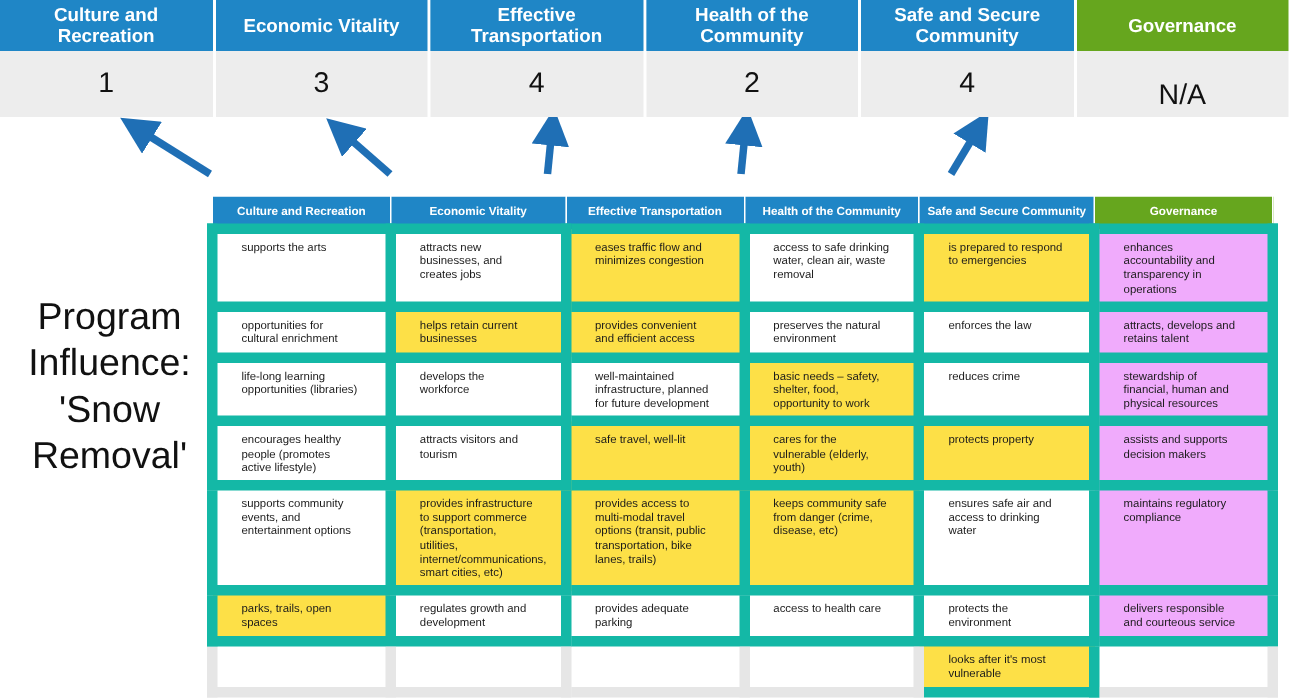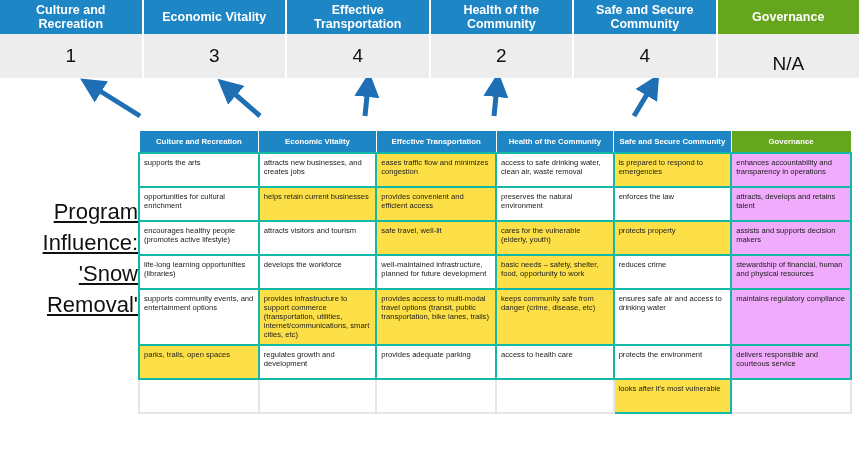--- a/index.html
+++ b/index.html
@@ -76,25 +76,24 @@
     width: 859px;
     height: 52px;
   }
 
   
   #caption {
     position: absolute;
     left: 8px;
     top: 196px;
     width: 130px;
-    font-size: 22px;
+    font-size: 25px;
     line-height: 31px;
     color: #111111;
-    text-align: right;
-    text-decoration: underline;
+    text-align: center;
   }
 
   
   #matrix {
     position: absolute;
     left: 138px;
     top: 130px;
     width: 714px;
     border-collapse: collapse;
     table-layout: fixed;
@@ -119,22 +118,22 @@
     box-sizing: border-box;
   }
   #matrix th.governance {
     background: #66A61E;
   }
   #matrix td {
     font-size: 7.6px;
     line-height: 9.2px;
     color: #1a1a1a;
     vertical-align: top;
-    padding: 4px 4px;
-    border: 2px solid #14b8a6;
+    padding: 4px 16px;
+    border: 7px solid #14b8a6;
     background: #ffffff;
     height: 34px;
     box-sizing: border-box;
   }
   #matrix td.hl {
     background: #fde047;
   }
   #matrix td.gray {
     background: #f0abfc;
   }
@@ -210,36 +209,36 @@
       </tr>
       <tr>
         <td>opportunities for cultural enrichment</td>
         <td class="hl">helps retain current businesses</td>
         <td class="hl">provides convenient and efficient access</td>
         <td>preserves the natural environment</td>
         <td>enforces the law</td>
         <td class="gray">attracts, develops and retains talent</td>
       </tr>
       <tr>
+        <td>life-long learning opportunities (libraries)</td>
+        <td>develops the workforce</td>
+        <td>well-maintained infrastructure, planned for future development</td>
+        <td class="hl">basic needs – safety, shelter, food, opportunity to work</td>
+        <td>reduces crime</td>
+        <td class="gray">stewardship of financial, human and physical resources</td>
+      </tr>
+      <tr>
         <td>encourages healthy people (promotes active lifestyle)</td>
         <td>attracts visitors and tourism</td>
         <td class="hl">safe travel, well-lit</td>
         <td class="hl">cares for the vulnerable (elderly, youth)</td>
         <td class="hl">protects property</td>
         <td class="gray">assists and supports decision makers</td>
       </tr>
       <tr>
-        <td>life-long learning opportunities (libraries)</td>
-        <td>develops the workforce</td>
-        <td>well-maintained infrastructure, planned for future development</td>
-        <td class="hl">basic needs – safety, shelter, food, opportunity to work</td>
-        <td>reduces crime</td>
-        <td class="gray">stewardship of financial, human and physical resources</td>
-      </tr>
-      <tr>
         <td>supports community events, and entertainment options</td>
         <td class="hl">provides infrastructure to support commerce (transportation, utilities, internet/communications, smart cities, etc)</td>
         <td class="hl">provides access to multi-modal travel options (transit, public transportation, bike lanes, trails)</td>
         <td class="hl">keeps community safe from danger (crime, disease, etc)</td>
         <td>ensures safe air and access to drinking water</td>
         <td class="gray">maintains regulatory compliance</td>
       </tr>
       <tr>
         <td class="hl">parks, trails, open spaces</td>
         <td>regulates growth and development</td>

